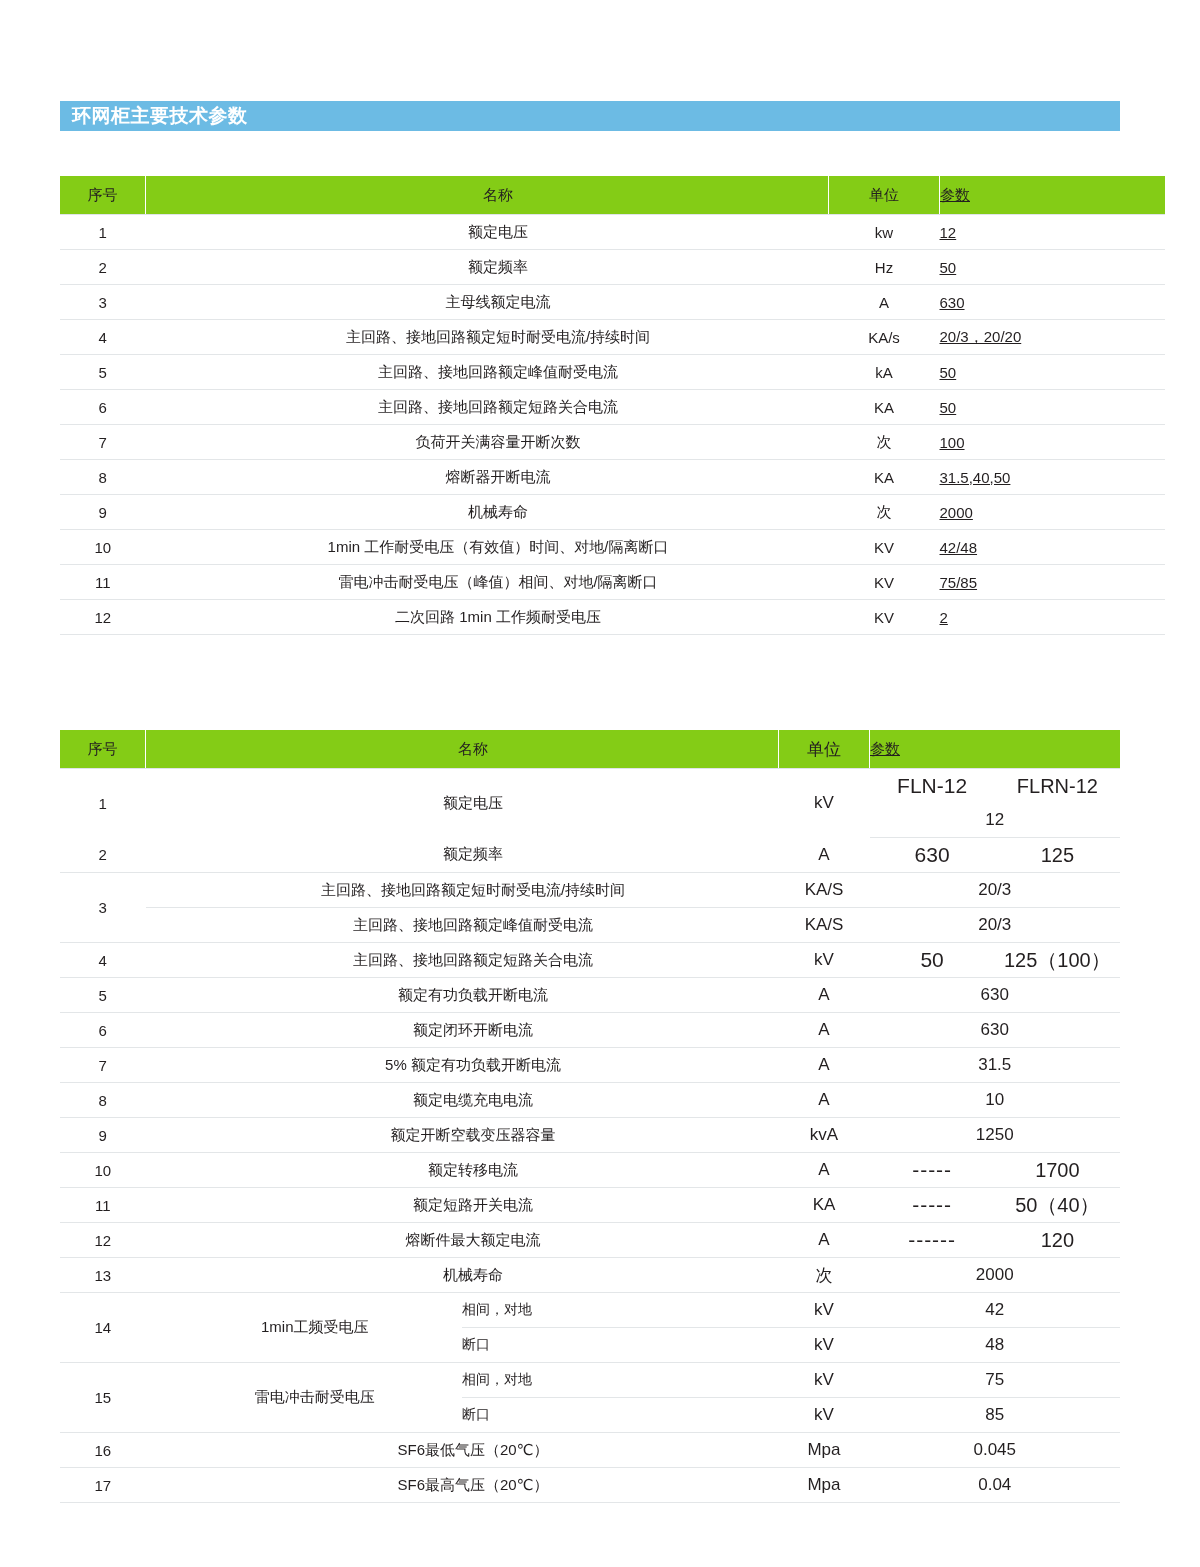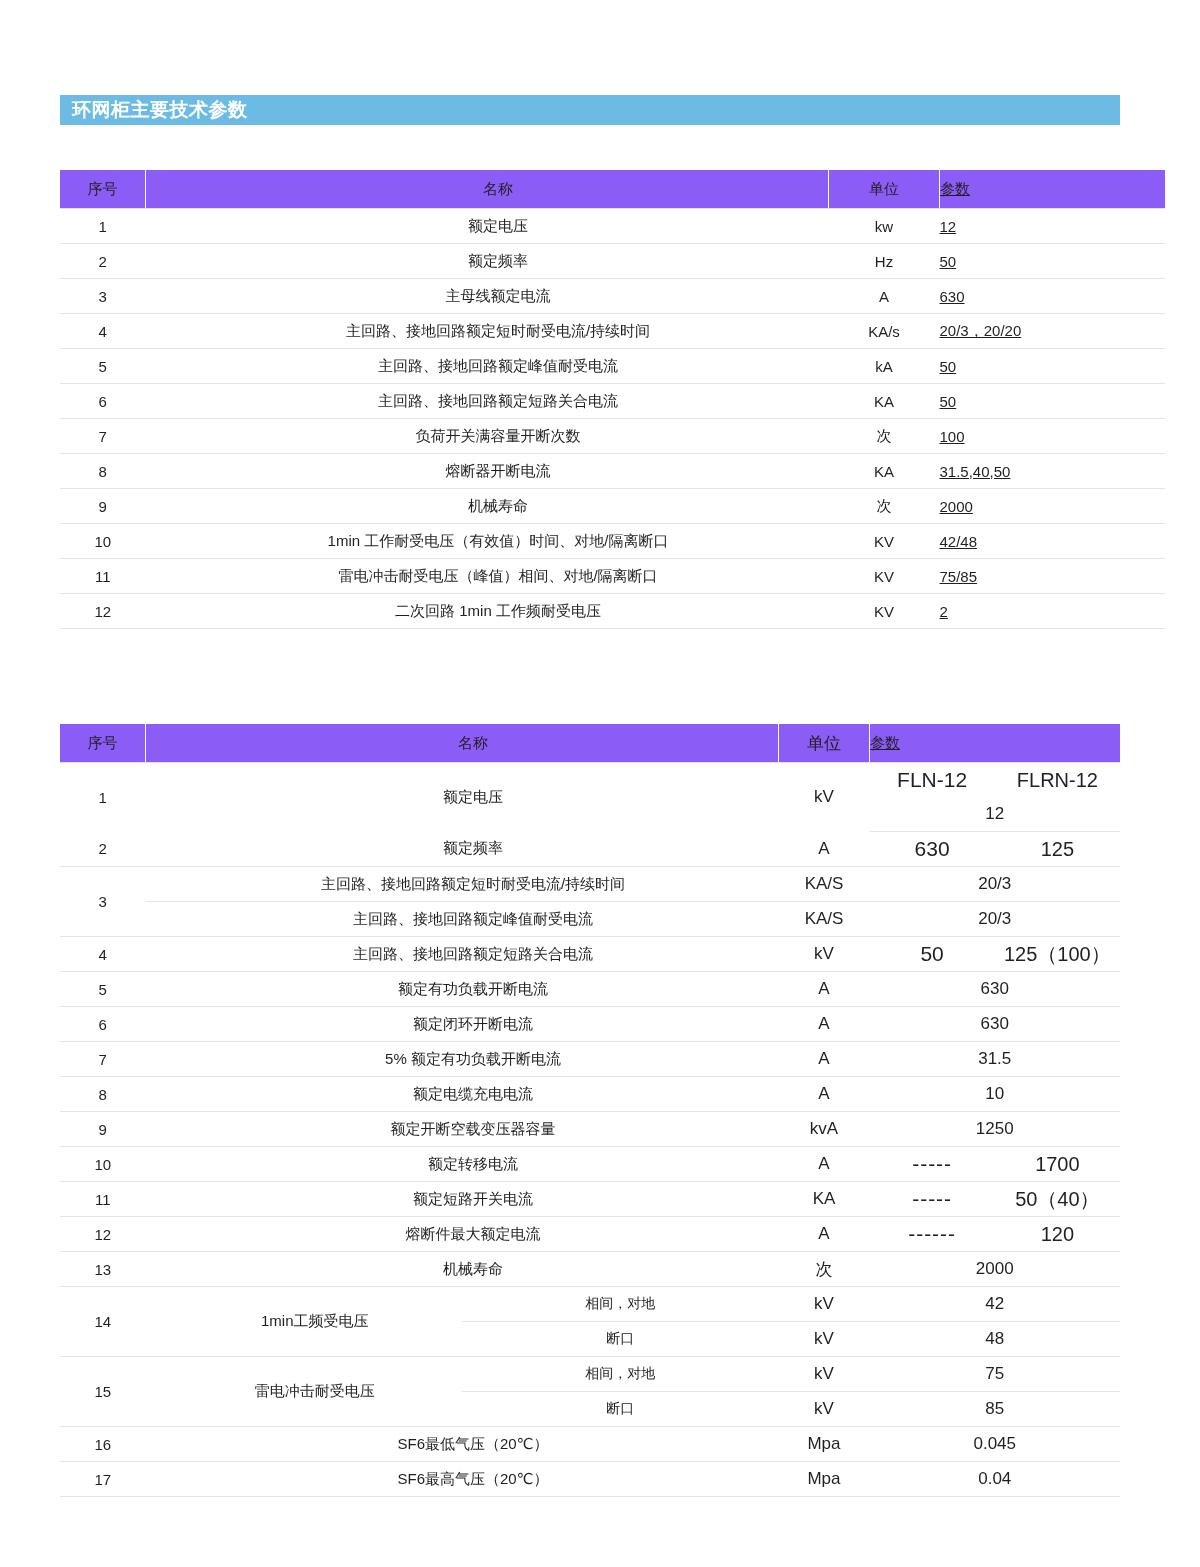--- a/index.html
+++ b/index.html
@@ -9,21 +9,21 @@
   }
   body {
     width: 1200px;
     height: 1567px;
     font-family: "Liberation Sans", "DejaVu Sans", sans-serif;
     color: #231f20;
     position: relative;
     overflow: hidden;
   }
   .page {
-    padding: 0 60px;
+    padding: 6px 60px;
     box-sizing: border-box;
     width: 1180px;
   }
   .section-title {
     margin-top: 0;
     background: #6cbbe4;
     color: #ffffff;
     font-size: 19px;
     font-weight: bold;
     line-height: 30px;
@@ -45,21 +45,21 @@
     border: none;
     border-bottom: 1px solid #e3e6e8;
     font-weight: normal;
     font-size: 15px;
     color: #231f20;
     padding: 0;
     height: 34px;
     vertical-align: middle;
   }
   thead th {
-    background: #8b5cf6;
+    background: #84cc16;
     color: #231f20;
     font-size: 15px;
     height: 38px;
     border-bottom: 1px solid #dfe4e8;
     text-align: center;
   }
   thead th.divider {
     border-left: 1px solid #ffffff;
   }
   .c-num { text-align: center; width: 85px; }
@@ -69,21 +69,21 @@
 
   
   .t1 .c-num { width: 85px; }
   .t1 .c-name { width: 660px; }
   .t1 .c-unit { width: 110px; }
   .t1 .c-param { width: 225px; }
 
   
   .t2 .c-num { width: 85px; }
   .t2 .c-name { width: 610px; }
-  .t2 .c-sub { width: 110px; text-align: center; font-size: 14px; }
+  .t2 .c-sub { width: 110px; font-size: 14px; }
   .t2 .c-unit { width: 90px; text-align: center; font-size: 17px; }
   .t2 .c-p1 { width: 150px; text-align: center; font-size: 21px; }
   .t2 .c-p2 { width: 155px; text-align: center; font-size: 20px; }
   .t2 td.c-name { font-size: 15px; }
   .t2 td.span-param { text-align: center; font-size: 17px; }
   .t2 .no-bottom { border-bottom: none; }
   .t2 .rowspan-cell { vertical-align: middle; }
   .dash { color: #231f20; letter-spacing: 1px; }
 </style>
 </head>

